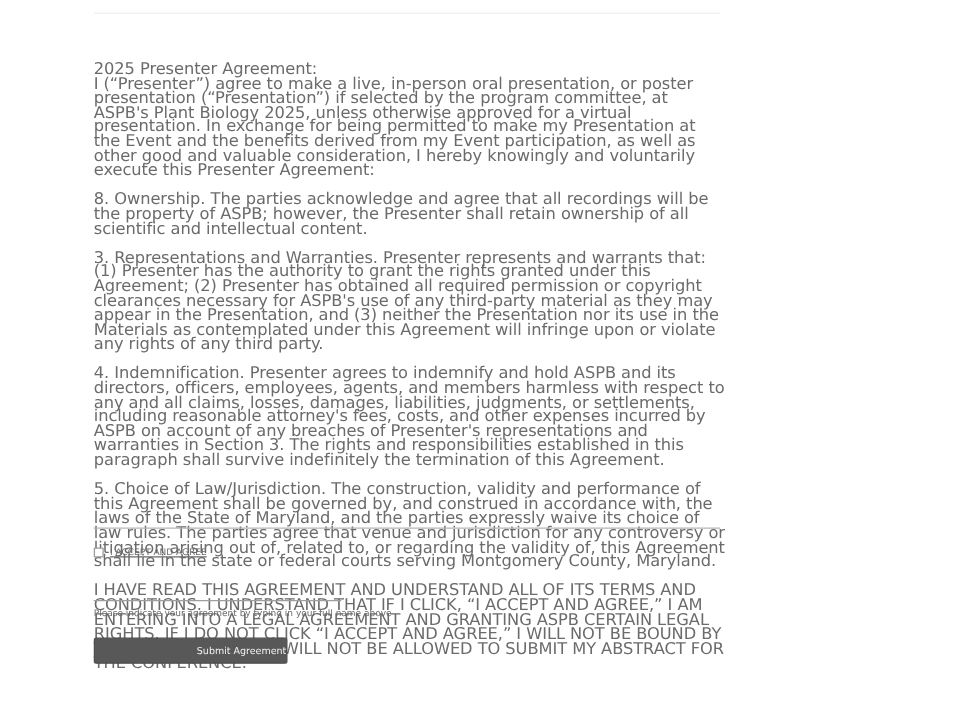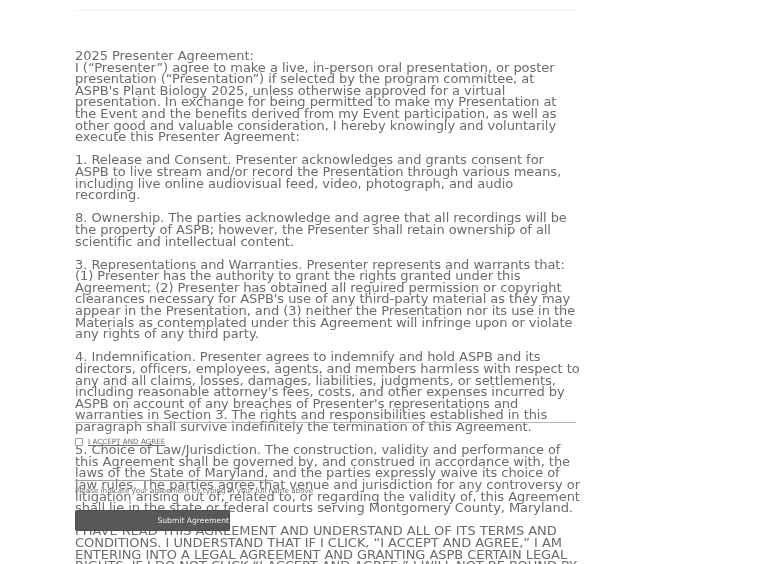--- a/index.html
+++ b/index.html
@@ -120,21 +120,20 @@
   </style>
 </head>
 <body>
 
 <div class="wrap">
   <div class="top-rule"></div>
 
   <div class="agreement">
     <p class="tight">2025 Presenter Agreement:</p>
     <p>I (“Presenter”) agree to make a live, in-person oral presentation, or poster presentation (“Presentation”) if selected by the program committee, at ASPB's Plant Biology 2025, unless otherwise approved for a virtual presentation. In exchange for being permitted to make my Presentation at the Event and the benefits derived from my Event participation, as well as other good and valuable consideration, I hereby knowingly and voluntarily execute this Presenter Agreement:</p>
-    <p>1. Release and Consent. Presenter acknowledges and grants consent for ASPB to live stream and/or record the Presentation through various means, including live online audiovisual feed, video, photograph, and audio recording.</p>
     <p>8. Ownership. The parties acknowledge and agree that all recordings will be the property of ASPB; however, the Presenter shall retain ownership of all scientific and intellectual content.</p>
     <p>3. Representations and Warranties. Presenter represents and warrants that: (1) Presenter has the authority to grant the rights granted under this Agreement; (2) Presenter has obtained all required permission or copyright clearances necessary for ASPB's use of any third-party material as they may appear in the Presentation, and (3) neither the Presentation nor its use in the Materials as contemplated under this Agreement will infringe upon or violate any rights of any third party.</p>
     <p>4. Indemnification. Presenter agrees to indemnify and hold ASPB and its directors, officers, employees, agents, and members harmless with respect to any and all claims, losses, damages, liabilities, judgments, or settlements, including reasonable attorney's fees, costs, and other expenses incurred by ASPB on account of any breaches of Presenter's representations and warranties in Section 3. The rights and responsibilities established in this paragraph shall survive indefinitely the termination of this Agreement.</p>
     <p>5. Choice of Law/Jurisdiction. The construction, validity and performance of this Agreement shall be governed by, and construed in accordance with, the laws of the State of Maryland, and the parties expressly waive its choice of law rules. The parties agree that venue and jurisdiction for any controversy or litigation arising out of, related to, or regarding the validity of, this Agreement shall lie in the state or federal courts serving Montgomery County, Maryland.</p>
     <p class="tight">I HAVE READ THIS AGREEMENT AND UNDERSTAND ALL OF ITS TERMS AND CONDITIONS. I UNDERSTAND THAT IF I CLICK, “I ACCEPT AND AGREE,” I AM ENTERING INTO A LEGAL AGREEMENT AND GRANTING ASPB CERTAIN LEGAL RIGHTS. IF I DO NOT CLICK “I ACCEPT AND AGREE,” I WILL NOT BE BOUND BY THIS AGREEMENT AND WILL NOT BE ALLOWED TO SUBMIT MY ABSTRACT FOR THE CONFERENCE.</p>
   </div>
 
   <div class="bottom-rule"></div>
 
   <label class="accept-row">

